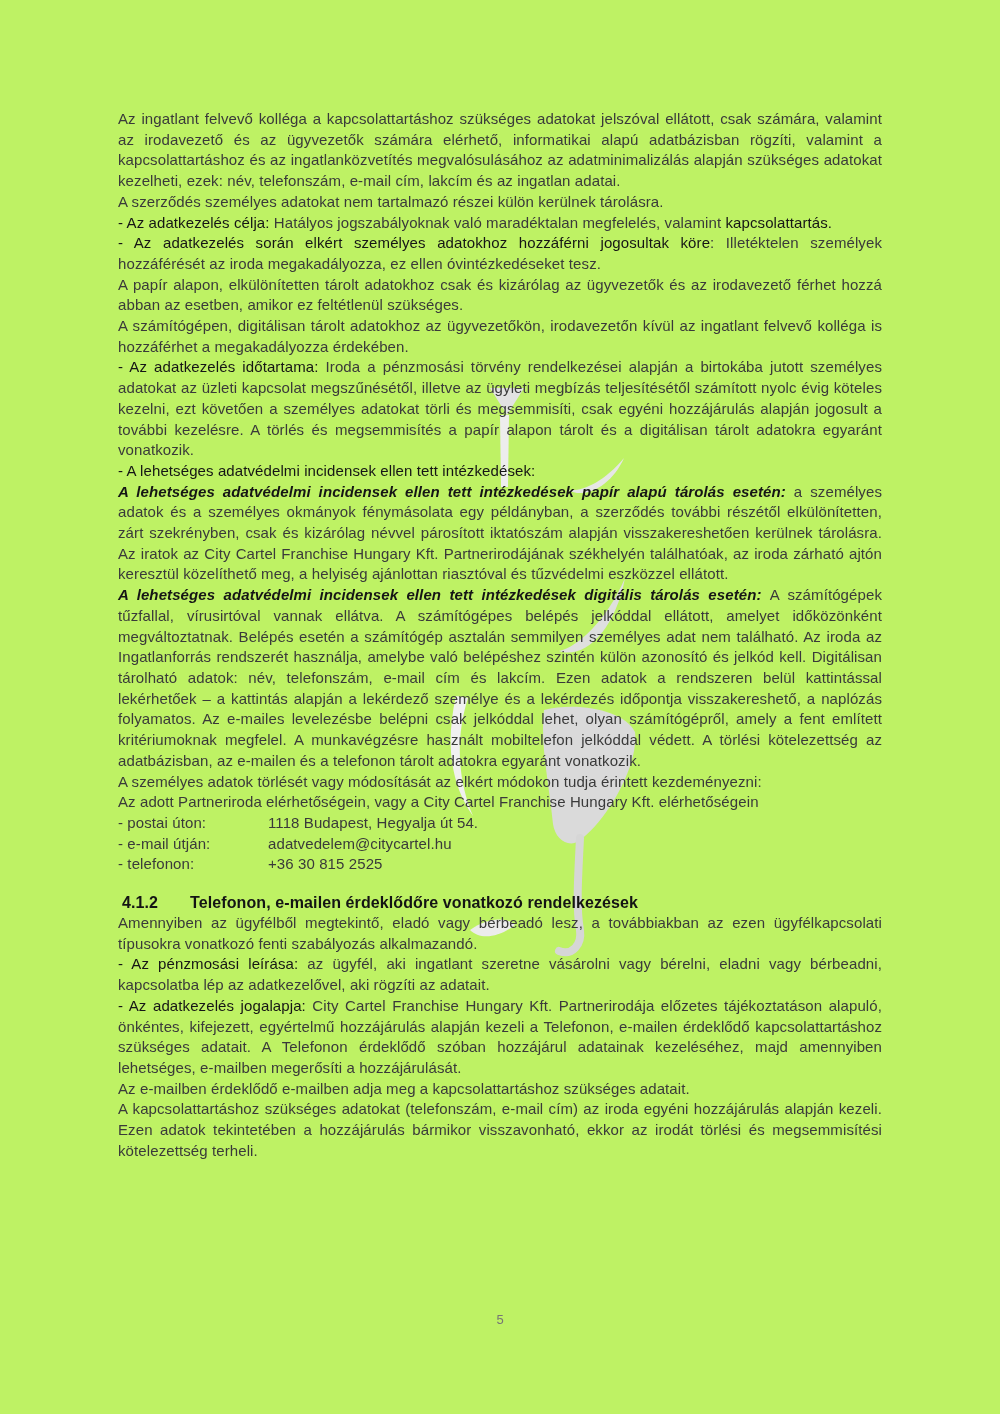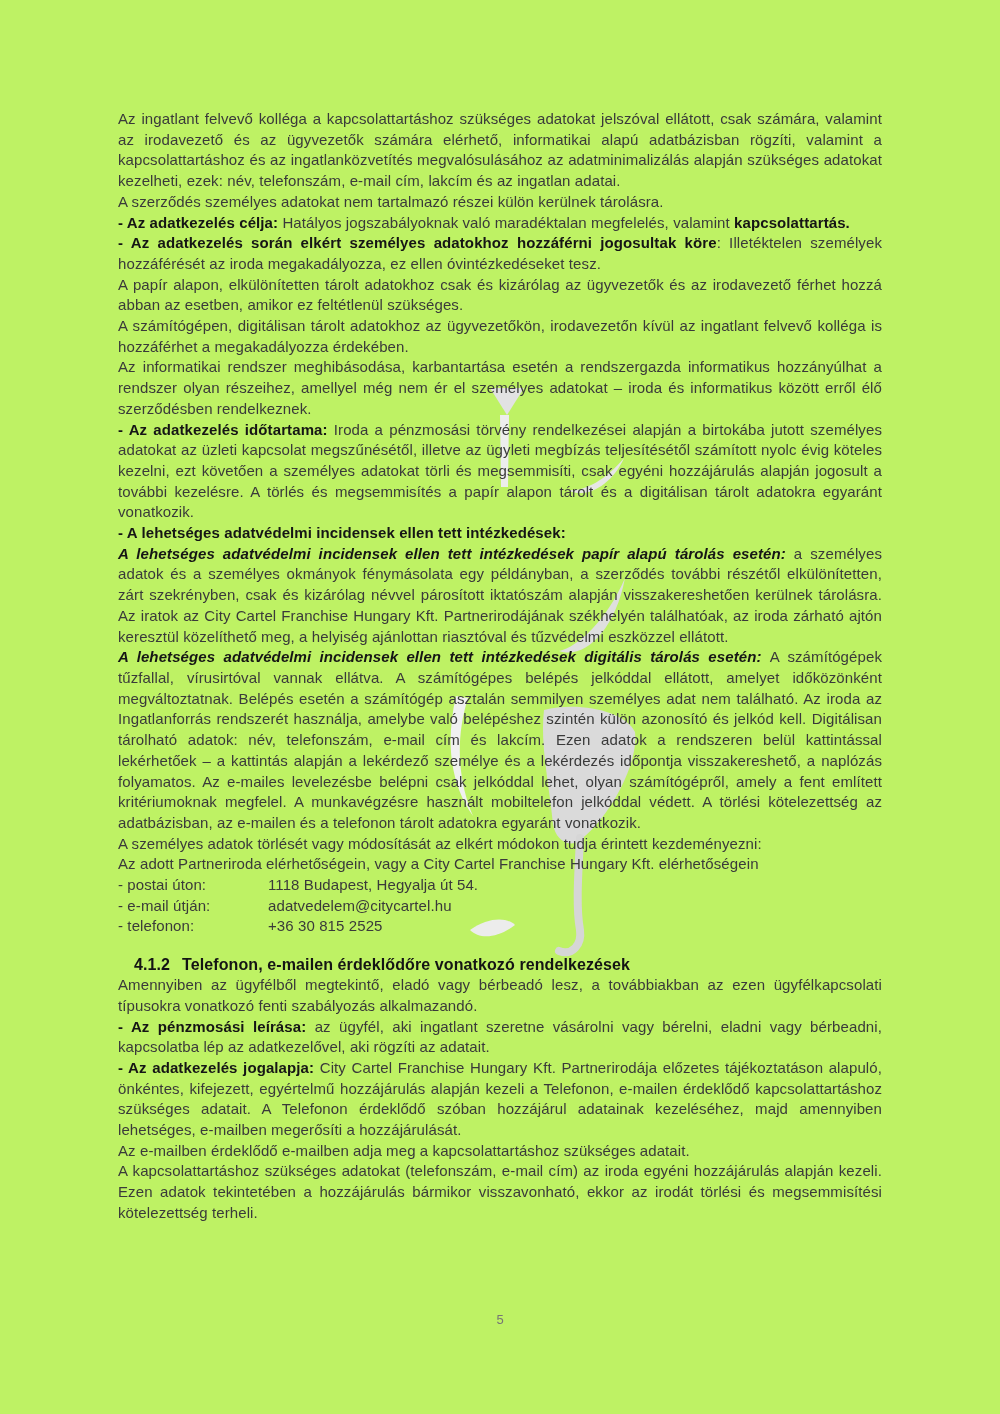--- a/index.html
+++ b/index.html
@@ -15,28 +15,28 @@
     z-index:0;pointer-events:none;
   }
   .content{
     position:absolute;left:118px;top:109px;width:764px;
     font-size:15px;line-height:20.7px;
     color:#3a3a3a;
     letter-spacing:0.1px;
     z-index:1;
   }
   .content p{margin:0;text-align:justify;}
-  .rb{font-weight:bold;color:#151515;margin-top:37px;}
+  .rb{font-weight:normal;color:#151515;margin-top:37px;}
   .rbi{font-weight:bold;font-style:italic;color:#151515;}
   .contact-row{display:flex;}
   .clabel{width:150px;flex:0 0 150px;}
   .cvalue{flex:1;}
   .sec{
-    display:flex;align-items:baseline;gap:12px;
-    margin:17px 0 0 16px;
+    display:flex;align-items:baseline;gap:32px;
+    margin:17px 0 0 4px;
     font-size:16px;font-weight:bold;color:#141414;
     letter-spacing:0.1px;line-height:21px;
   }
   .pagenum{
     position:absolute;left:0;right:0;top:1312px;
     text-align:center;font-size:13px;color:#767676;z-index:1;
   }
 </style>
 </head>
 <body>
@@ -61,21 +61,20 @@
     <p><span>A szerződés személyes adatokat nem tartalmazó részei külön kerülnek tárolásra.</span></p>
 
     <p><span class="rb">- Az adatkezelés célja: </span><span>Hatályos jogszabályoknak való maradéktalan megfelelés, valamint </span><span class="rb">kapcsolattartás.</span></p>
 
     <p><span class="rb">- Az adatkezelés során elkért személyes adatokhoz hozzáférni jogosultak köre</span><span>: Illetéktelen személyek hozzáférését az iroda megakadályozza, ez ellen óvintézkedéseket tesz.</span></p>
 
     <p><span>A papír alapon, elkülönítetten tárolt adatokhoz csak és kizárólag az ügyvezetők és az irodavezető férhet hozzá abban az esetben, amikor ez feltétlenül szükséges.</span></p>
 
     <p><span>A számítógépen, digitálisan tárolt adatokhoz az ügyvezetőkön, irodavezetőn kívül az ingatlant felvevő kolléga is hozzáférhet a megakadályozza érdekében.</span></p>
 
-    <p><span>Az informatikai rendszer meghibásodása, karbantartása esetén a rendszergazda informatikus hozzányúlhat a rendszer olyan részeihez, amellyel még nem ér el személyes adatokat – iroda és informatikus között erről élő szerződésben rendelkeznek.</span></p>
 
     <p><span class="rb">- Az adatkezelés időtartama: </span><span>Iroda a pénzmosási törvény rendelkezései alapján a birtokába jutott személyes adatokat az üzleti kapcsolat megszűnésétől, illetve az ügyleti megbízás teljesítésétől számított nyolc évig köteles kezelni, ezt követően a személyes adatokat törli és megsemmisíti, csak egyéni hozzájárulás alapján jogosult a további kezelésre. A törlés és megsemmisítés a papír alapon tárolt és a digitálisan tárolt adatokra egyaránt vonatkozik.</span></p>
 
     <p><span class="rb">- A lehetséges adatvédelmi incidensek ellen tett intézkedések:</span></p>
 
     <p><span class="rbi">A lehetséges adatvédelmi incidensek ellen tett intézkedések papír alapú tárolás esetén: </span><span>a személyes adatok és a személyes okmányok fénymásolata egy példányban, a szerződés további részétől elkülönítetten, zárt szekrényben, csak és kizárólag névvel párosított iktatószám alapján visszakereshetően kerülnek tárolásra. Az iratok az City Cartel Franchise Hungary Kft. Partnerirodájának székhelyén találhatóak, az iroda zárható ajtón keresztül közelíthető meg, a helyiség ajánlottan riasztóval és tűzvédelmi eszközzel ellátott.</span></p>
 
     <p><span class="rbi">A lehetséges adatvédelmi incidensek ellen tett intézkedések digitális tárolás esetén: </span><span>A számítógépek tűzfallal, vírusirtóval vannak ellátva. A számítógépes belépés jelkóddal ellátott, amelyet időközönként megváltoztatnak. Belépés esetén a számítógép asztalán semmilyen személyes adat nem található. Az iroda az Ingatlanforrás rendszerét használja, amelybe való belépéshez szintén külön azonosító és jelkód kell. Digitálisan tárolható adatok: név, telefonszám, e-mail cím és lakcím. Ezen adatok a rendszeren belül kattintással lekérhetőek – a kattintás alapján a lekérdező személye és a lekérdezés időpontja visszakereshető, a naplózás folyamatos. Az e-mailes levelezésbe belépni csak jelkóddal lehet, olyan számítógépről, amely a fent említett kritériumoknak megfelel. A munkavégzésre használt mobiltelefon jelkóddal védett. A törlési kötelezettség az adatbázisban, az e-mailen és a telefonon tárolt adatokra egyaránt vonatkozik.</span></p>
 
     <p><span>A személyes adatok törlését vagy módosítását az elkért módokon tudja érintett kezdeményezni:</span></p>

